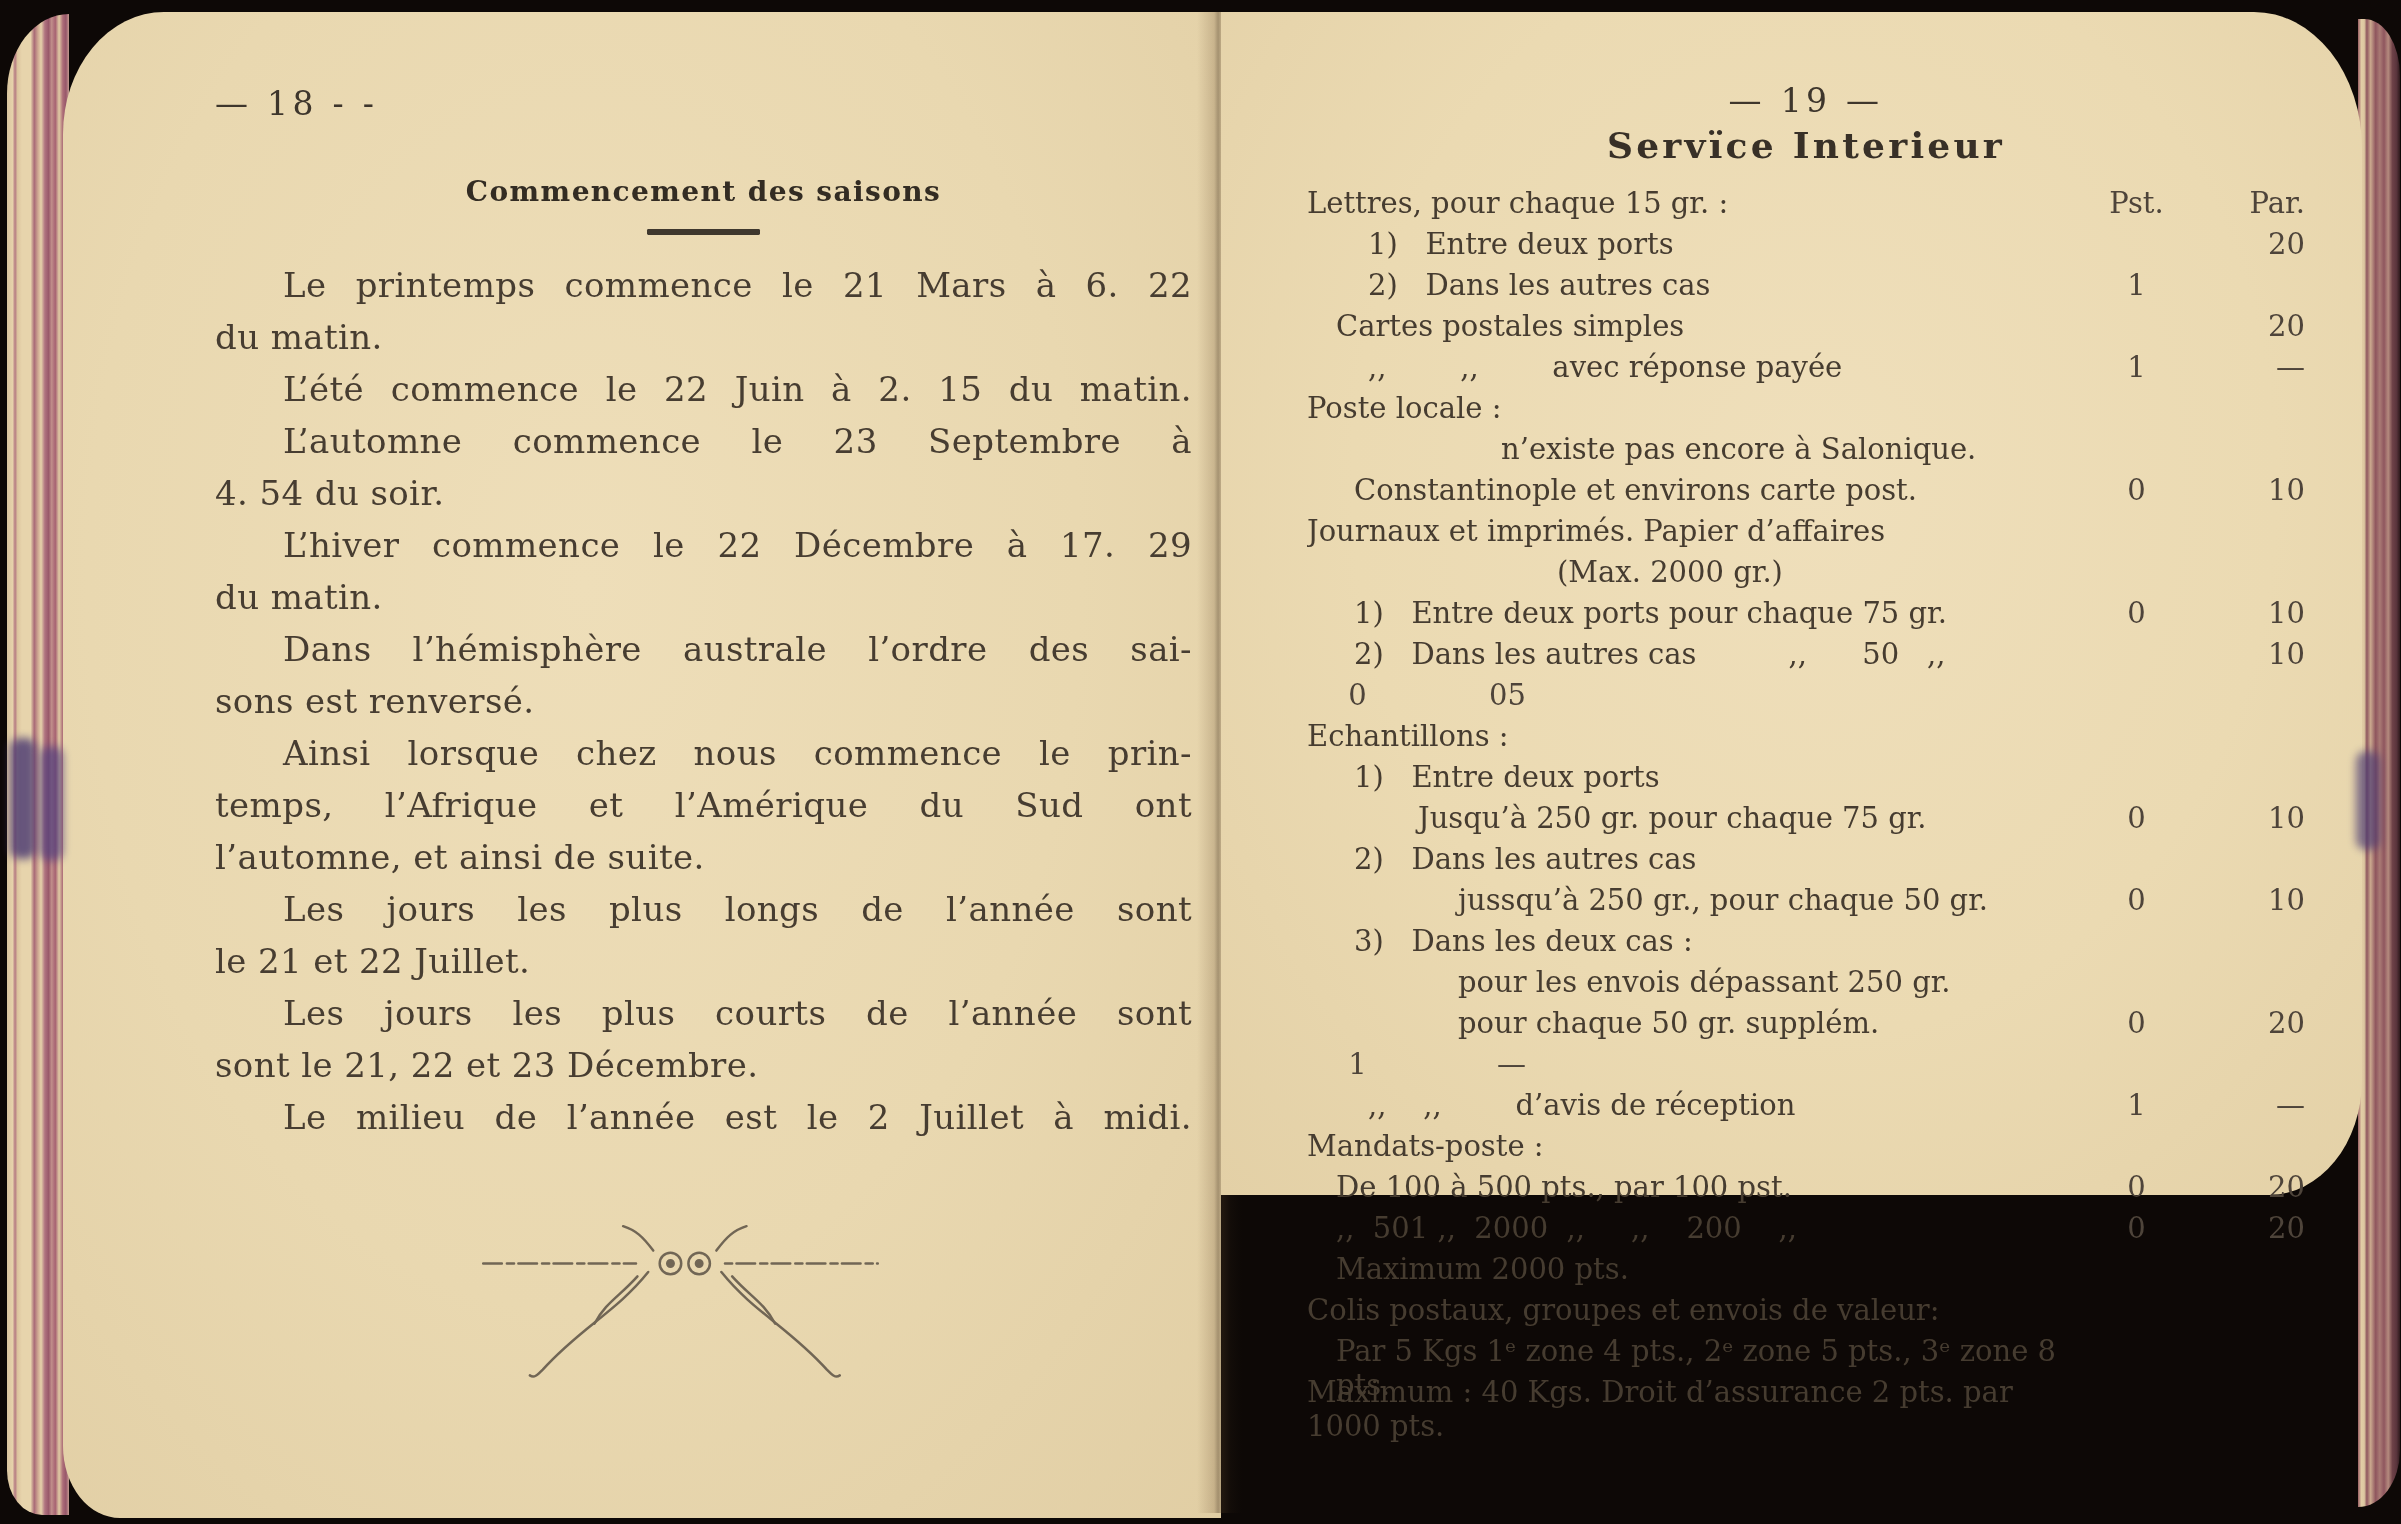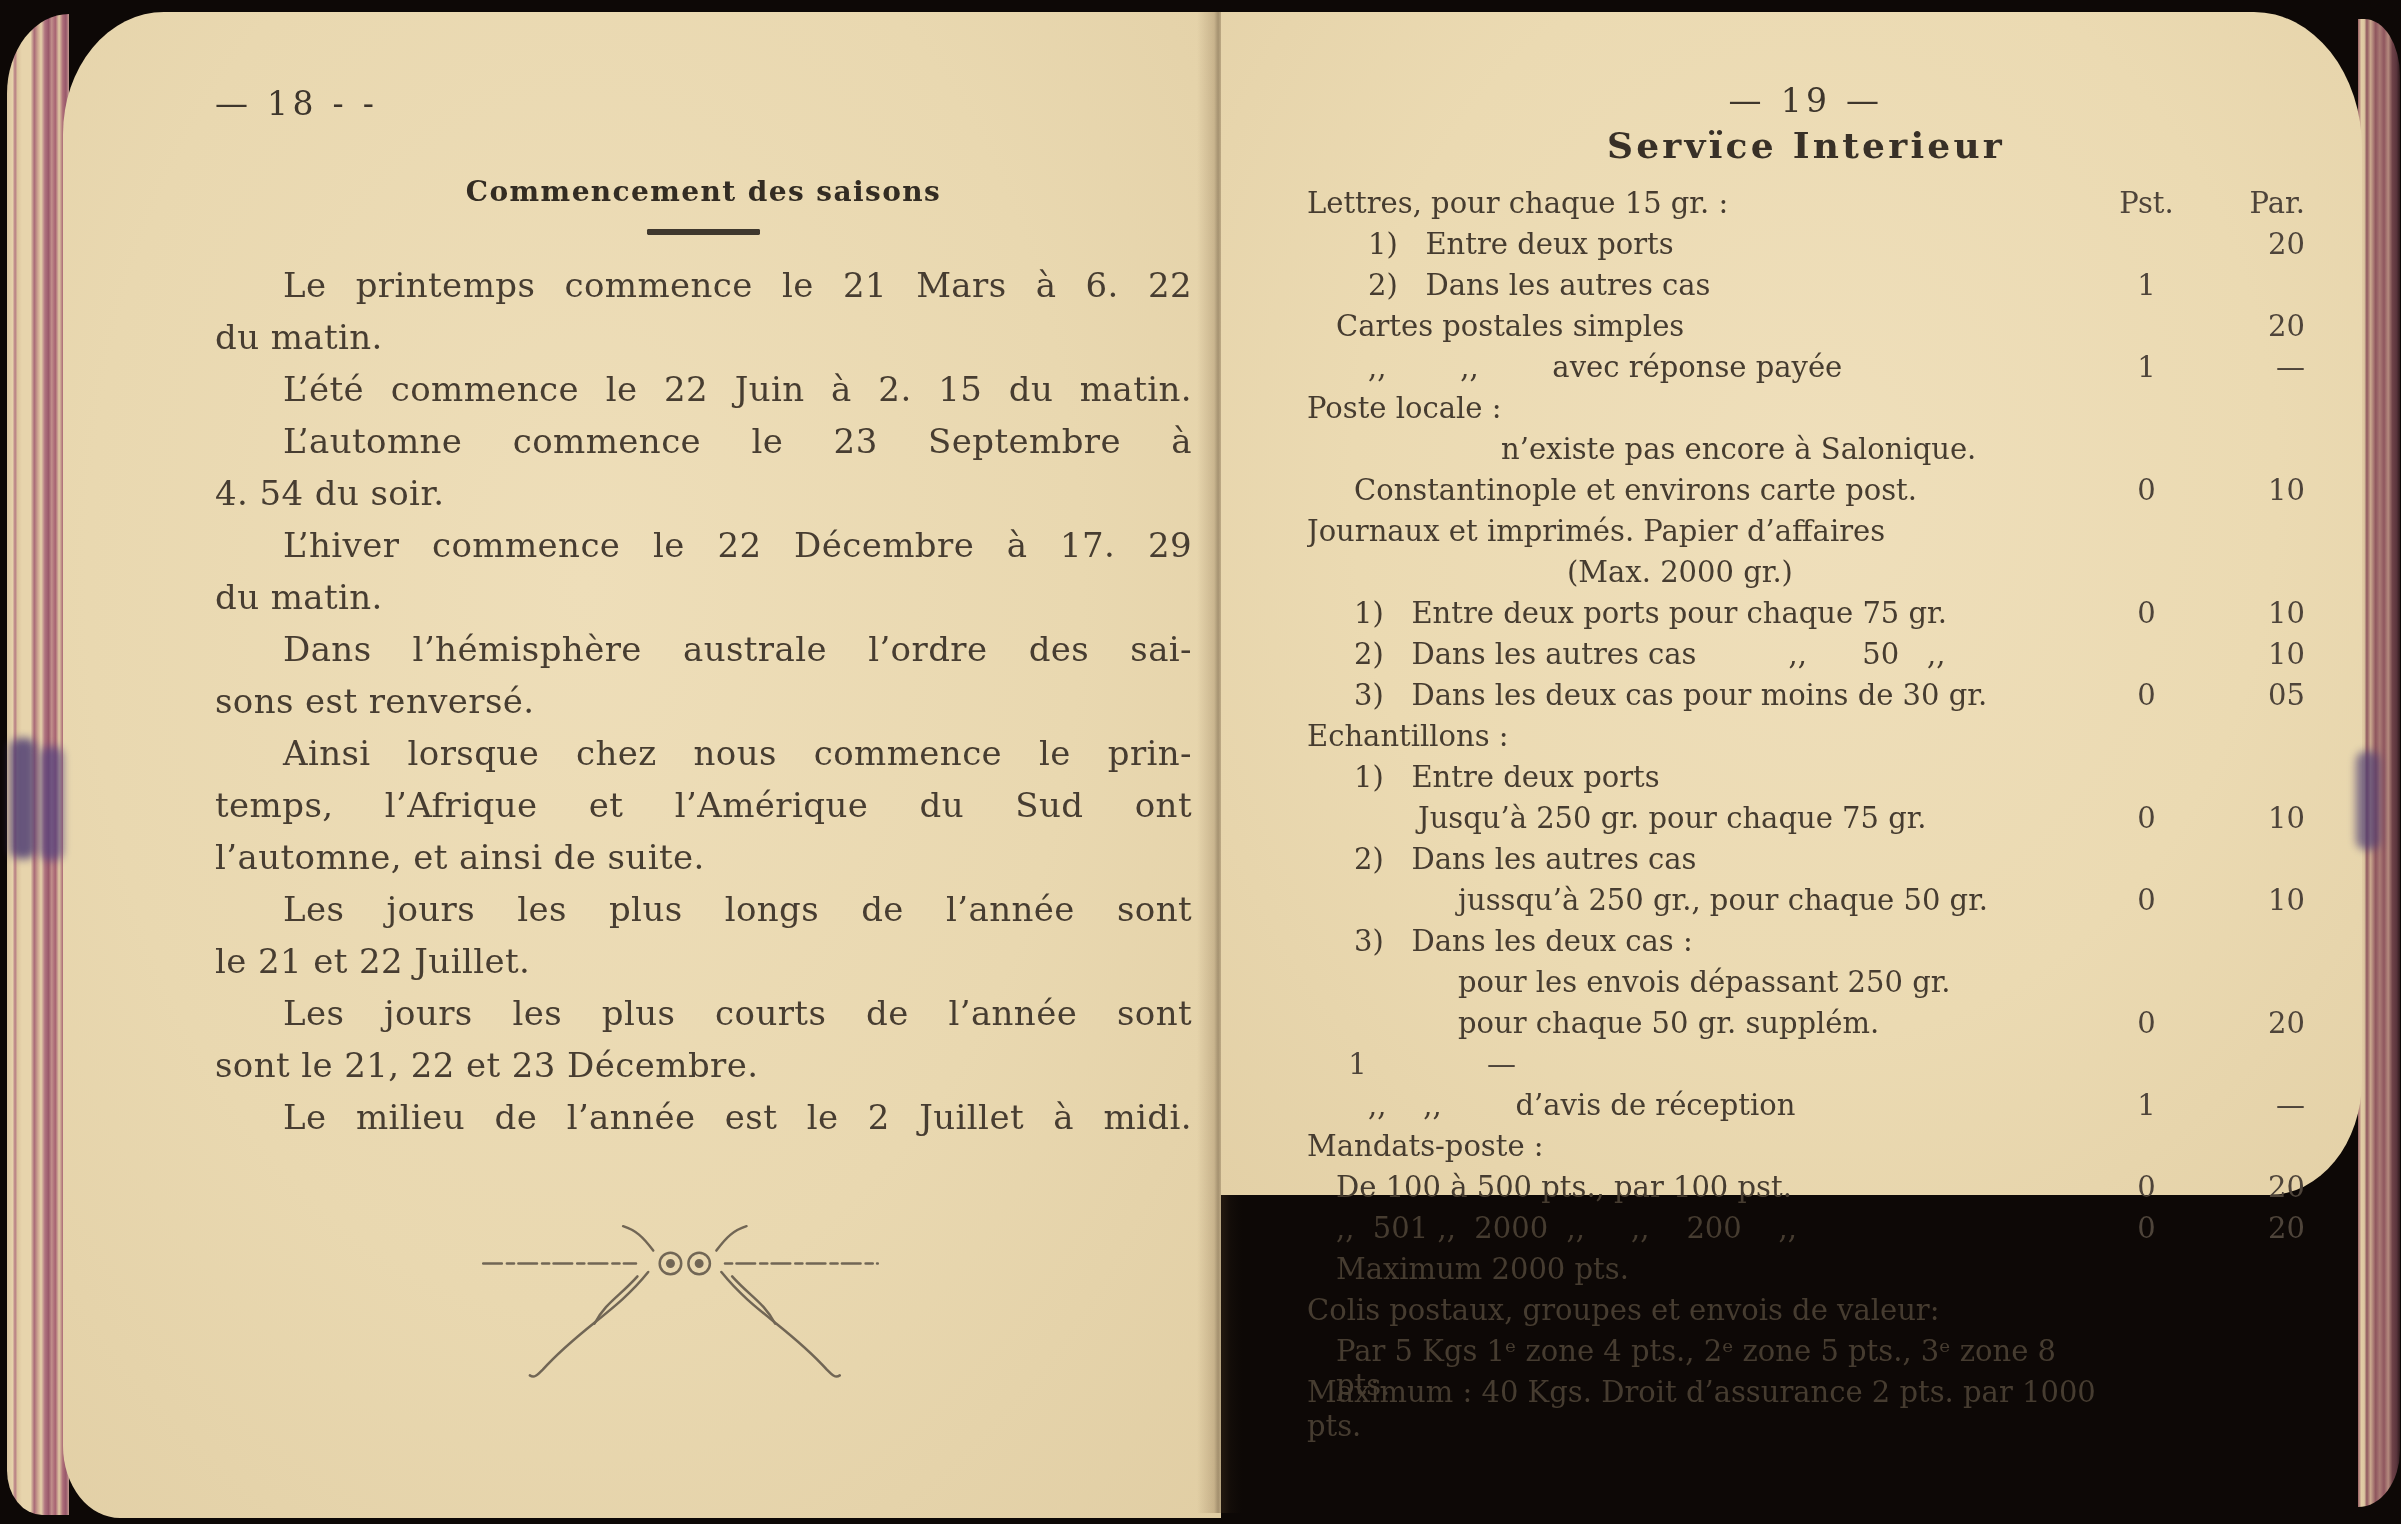--- a/index.html
+++ b/index.html
@@ -67,21 +67,21 @@
   .ornament{position:absolute;left:402px;top:1207px;opacity:.85;}
 
   
   .pr-content{position:absolute;left:86px;top:0;width:998px;color:#46
 3c30;color:#463c30;}
   .pr-pagenum{margin-top:69px;text-align:center;font-size:33px;letter-spacing:4.3px;color:#3e362c;}
   .pr-title{margin-top:50px;text-align:center;font-size:53px;font-weight:bold;
     letter-spacing:0.20em;word-spacing:0.45em;color:#39322a;white-space:nowrap;}
   .pr-subtitle{margin-top:4.3px;text-align:center;font-size:36px;font-weight:bold;letter-spacing:0.09em;color:#383027;}
   .tariff{margin-top:20px;}
-  .row{display:flex;align-items:baseline;height:41px;font-size:29px;}
+  .row{display:flex;align-items:baseline;height:41px;font-size:29px;gap:10px;}
   .row .label{flex:1;white-space:pre-wrap;overflow:hidden;}
   .row .pst{width:101px;text-align:center;color:#4e443a;}
   .row .par{width:108px;text-align:right;color:#4e443a;}
   .row.ind0a .label{padding-left:29px;}
   .row.ind1  .label{padding-left:61px;}
   .row.ind1a .label{padding-left:47px;}
   .row.ind2  .label{padding-left:111px;}
   .row.ind2a .label{padding-left:151px;}
   .row.ind3  .label{padding-left:194px;}
   .row.center .label{text-align:center;padding-right:43px;}
@@ -228,21 +228,20 @@
             <div class="par">10</div>
           </div>
 
           <div class="row ind1a">
             <div class="label">2)   Dans les autres cas          ,,      50   ,,</div>
             <div class="pst"></div>
             <div class="par">10</div>
           </div>
 
           <div class="row ind1a">
-            <div class="label">3)   Dans les deux cas pour moins de 30 gr.</div>
             <div class="pst">0</div>
             <div class="par">05</div>
           </div>
 
           <div class="row">
             <div class="label">Echantillons :</div>
             <div class="pst"></div>
             <div class="par"></div>
           </div>
 

